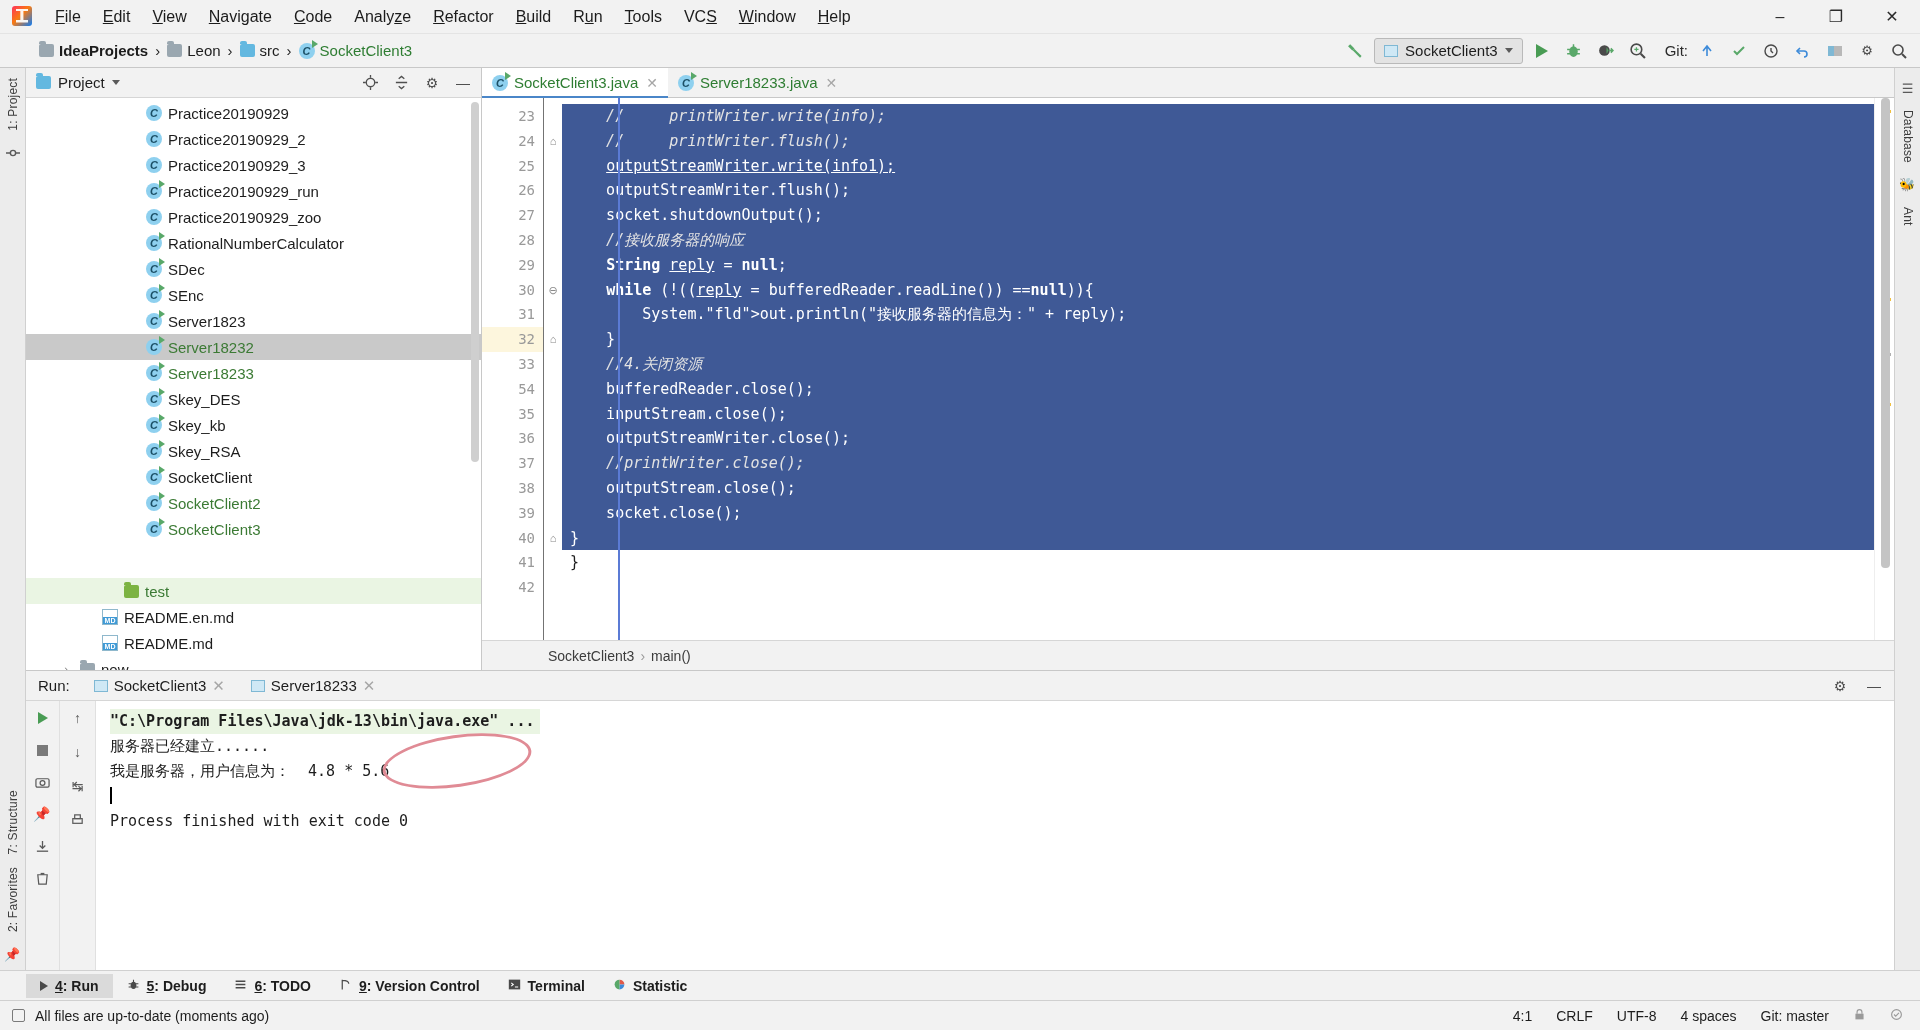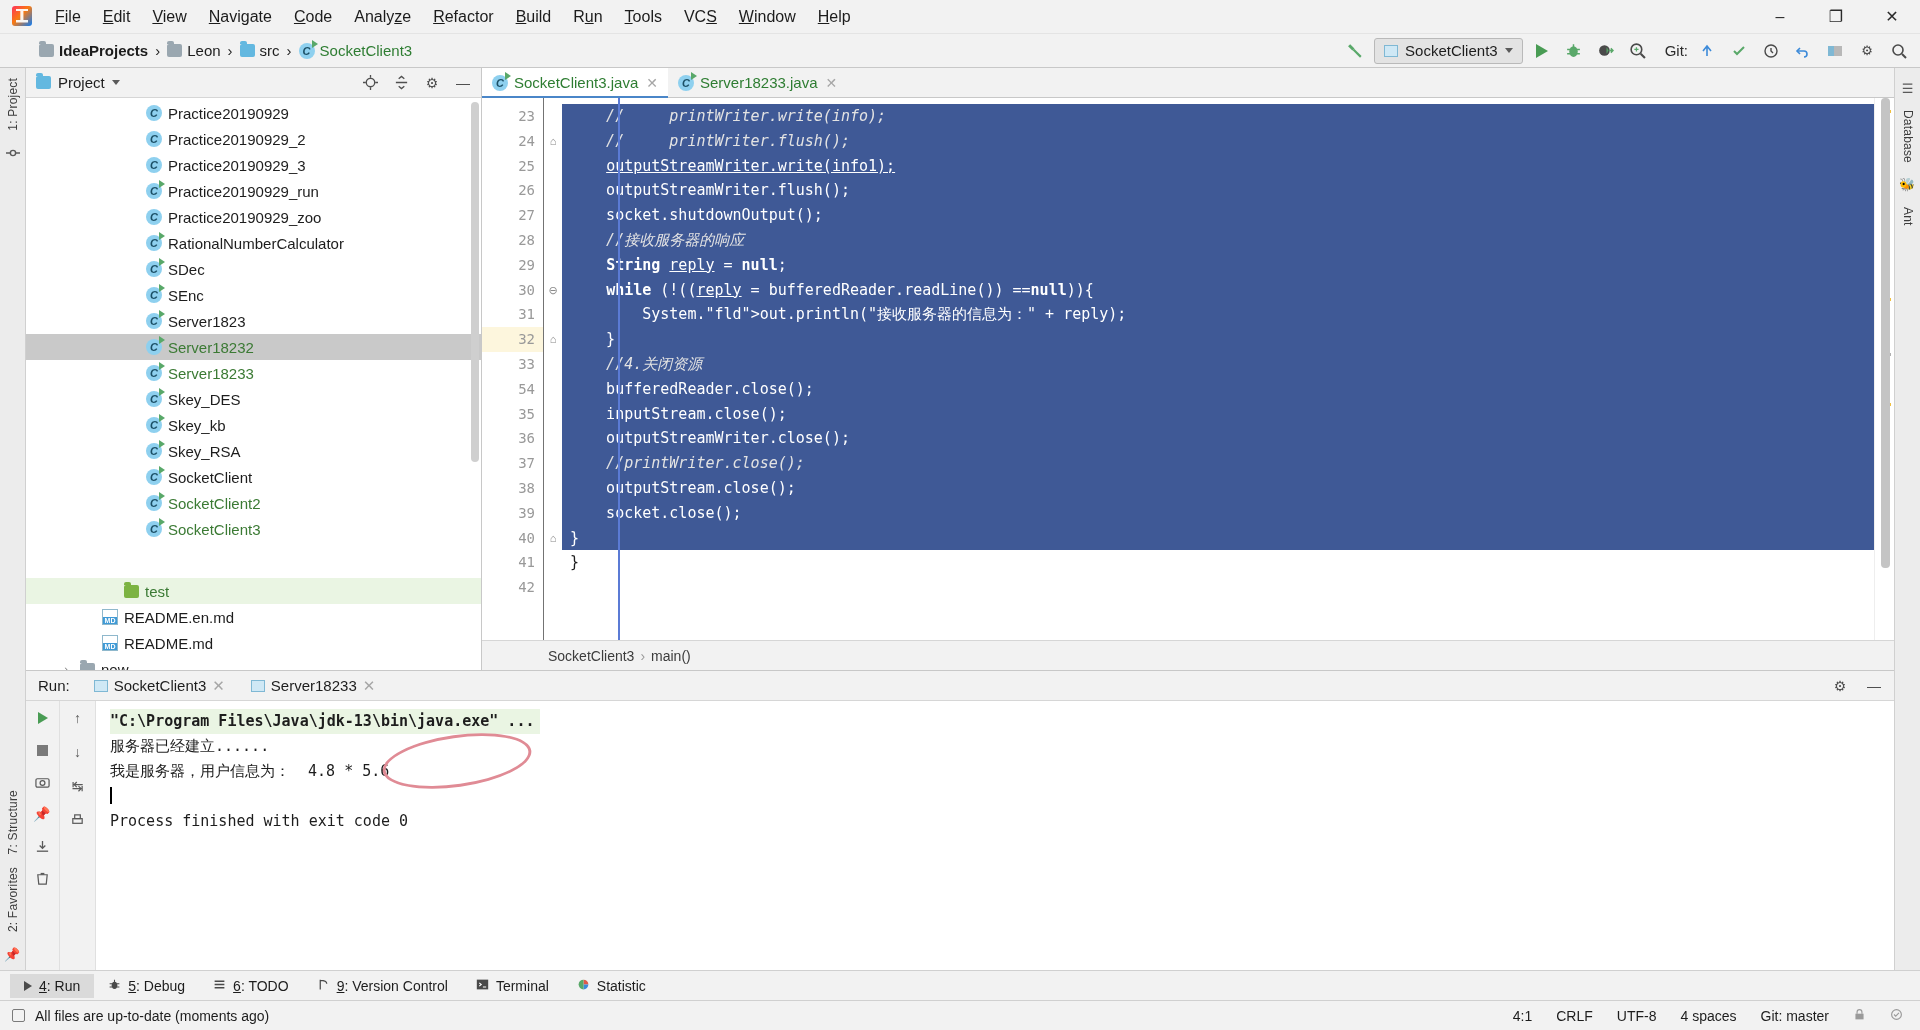--- a/index.html
+++ b/index.html
@@ -188,21 +188,21 @@
   .crow{ height: 25px; line-height: 25px; white-space: pre;}
   .crow.cmdline{ background:#eaf5e3; display:inline-block; padding-right:6px; font-weight:bold;}
   .caret-bar{display:inline-block;width:2px;height:17px;background:#000;vertical-align:-3px;}
   .annot-circle{
     position:absolute; border:3px solid #e08b95; border-radius:50%;
     transform: rotate(-8deg);
   }
   .annot-num{ position:absolute; color:#e8262a; font-size:42px; font-family:"Liberation Serif", serif; }
 
   
-  .toolbtnbar{ height:30px; background:#f2f2f2; border-top:1px solid #d0d0d0; display:flex; align-items:center; padding-left: 10px; gap:0; flex:none;}
+  .toolbtnbar{ height:30px; background:#f2f2f2; border-top:1px solid #d0d0d0; display:flex; align-items:center; padding-left: 26px; gap:0; flex:none;font-weight:bold;}
   .twbtn{display:flex;align-items:center;gap:7px;padding:4px 14px;font-size:14px;color:#1d1d1d;}
   .twbtn.active{background:#dadada;}
   .twbtn u{text-decoration:underline;}
   .statusbar{height:30px;background:#f2f2f2;border-top:1px solid #d0d0d0;display:flex;align-items:center;padding:0 10px 0 12px;gap:10px;font-size:14px;color:#1d1d1d;flex:none;}
   .statusbar .spacer{margin-left:auto;}
   .sb-item{padding:2px 7px;}
   .mini-ic{width:13px;height:13px;border:1px solid #7a7a7a;display:inline-block;border-radius:2px;}
 </style>
 </head>
 <body>

